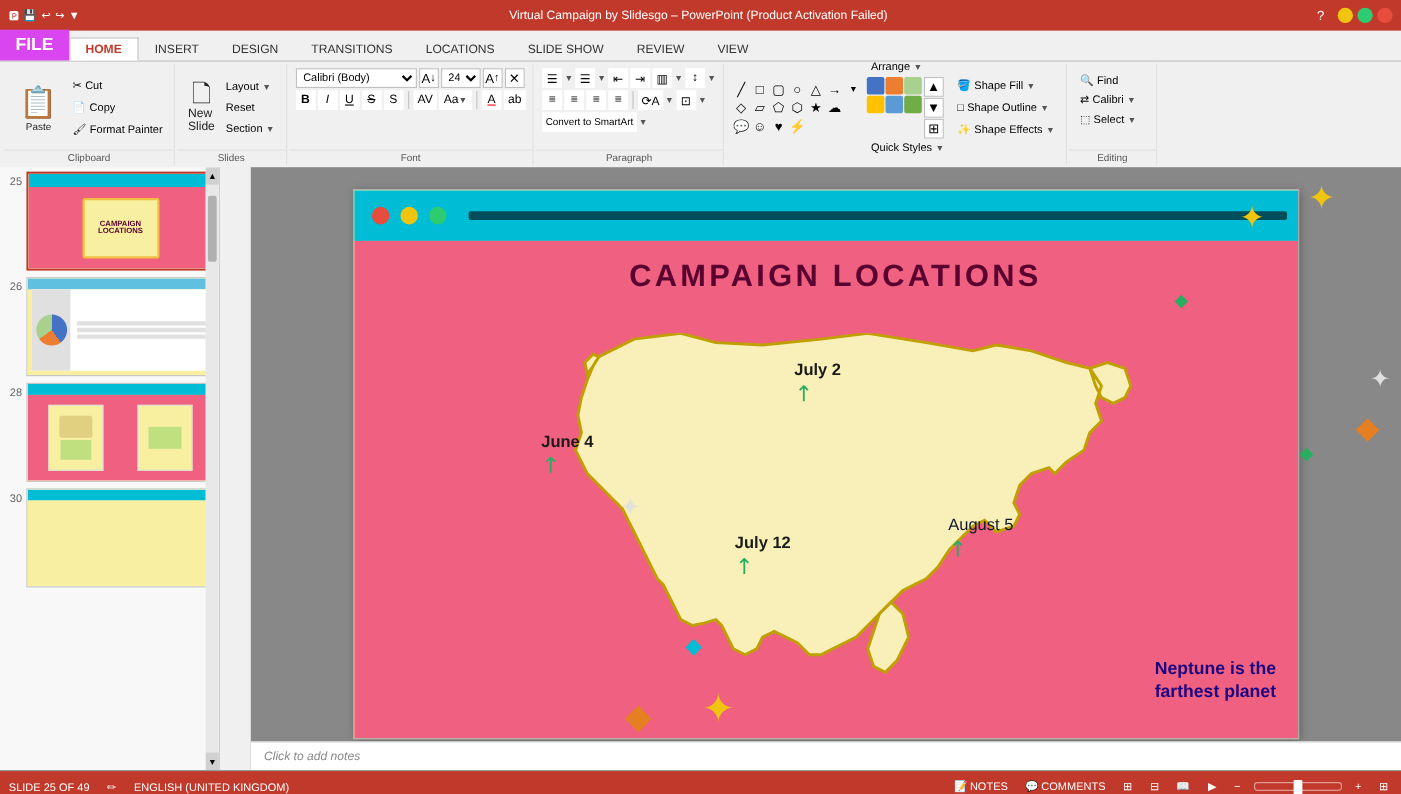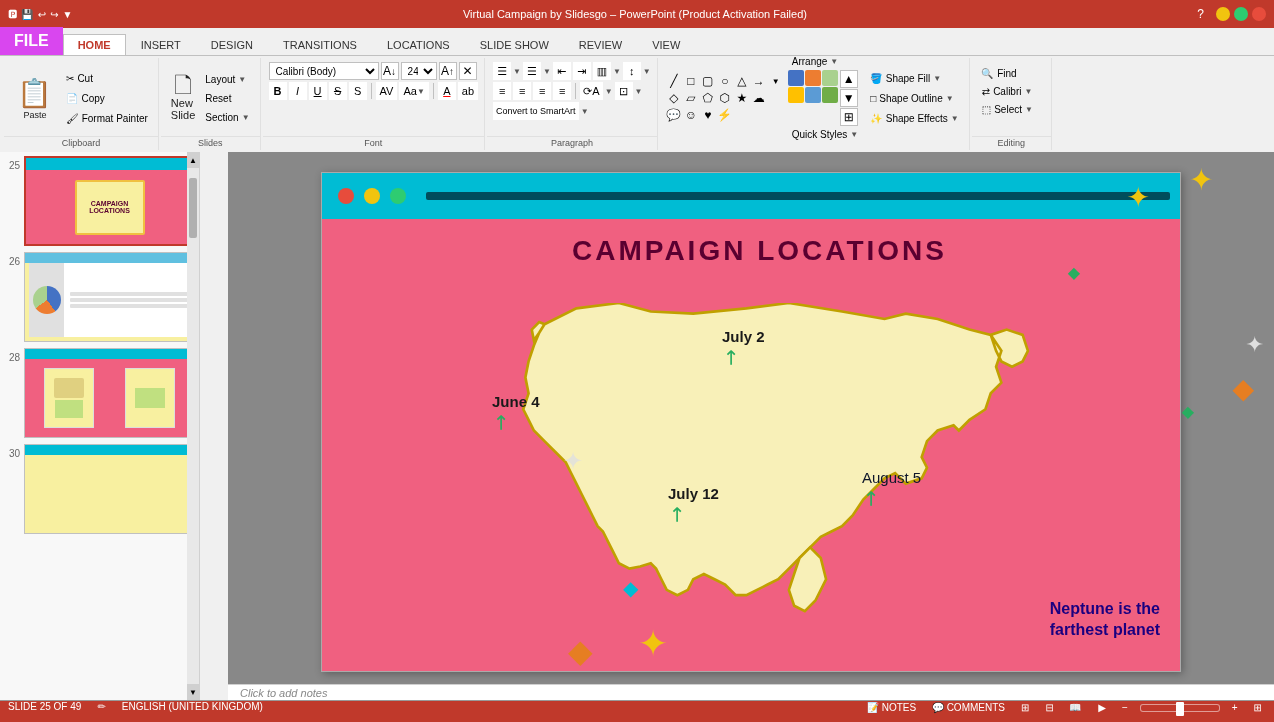--- a/index.html
+++ b/index.html
@@ -65,21 +65,21 @@
     .traffic-green { background: #2ecc71; }
     .header-bar { flex: 1; height: 8px; background: #004d5c; margin: 0 10px; border-radius: 2px; }
     .slide-inner { position: absolute; top: 46px; left: 0; right: 0; bottom: 0; background: #f06080; }
 
     .campaign-title { position: absolute; top: 16px; left: 0; right: 0; text-align: center; font-size: 28px; font-weight: 900; color: #5a0030; letter-spacing: 3px; font-family: Arial Black, Arial, sans-serif; text-transform: uppercase; }
 
     
     .neptune-text { position: absolute; bottom: 50px; right: 20px; font-family: Arial, sans-serif; font-size: 16px; color: #1a0080; text-align: center; font-weight: bold; line-height: 1.3; }
 
     
-    #statusbar { height: 22px; background: #c0392b; display: flex; align-items: flex-start; padding: 0 8px; color: white; font-size: 10px; gap: 16px; border-top: 1px solid #999; }
+    #statusbar { height: 22px; background: #c0392b; display: flex; align-items: flex-end; padding: 0 8px; color: white; font-size: 10px; gap: 16px; border-top: 1px solid #999; }
     #statusbar .status-right { margin-left: auto; display: flex; align-items: center; gap: 8px; }
     #statusbar .status-btn { background: transparent; border: none; color: white; font-size: 10px; cursor: pointer; padding: 1px 4px; display: flex; align-items: center; gap: 2px; }
 
     
     #notes-bar { height: 22px; background: white; border-top: 1px solid #d0d0d0; display: flex; align-items: center; padding: 0 12px; color: #888; font-size: 11px; font-style: italic; }
 
     
     .shapes-row { display: flex; gap: 1px; }
     .thumb-26 { background: linear-gradient(to bottom, #e0e0e0 20%, #f0e060 80%); }
 
@@ -488,21 +488,21 @@
       <div class="neptune-text" style="bottom:30px;right:20px;z-index:6;">
         Neptune is the<br>farthest planet
       </div>
 
       <div style="position:absolute;top:8px;right:30px;font-size:28px;color:#f1c40f;z-index:6;">✦</div>
 
       <div style="position:absolute;top:90px;right:100px;font-size:16px;color:#27ae60;z-index:6;">◆</div>
 
     </div>
 
-    <div id="notes-bar" style="position:absolute;bottom:0;left:0;right:0;height:16px;background:white;border-top:1px solid #d0d0d0;display:flex;align-items:center;padding:0 12px;color:#888;font-size:11px;font-style:italic;">
+    <div id="notes-bar" style="position:absolute;bottom:0;left:0;right:0;height:26px;background:white;border-top:1px solid #d0d0d0;display:flex;align-items:center;padding:0 12px;color:#888;font-size:11px;font-style:italic;">
       <span>Click to add notes</span>
     </div>
   </div>
 
 </div>
 
 <div id="statusbar">
   <span>SLIDE 25 OF 49</span>
   <span>✏</span>
   <span>ENGLISH (UNITED KINGDOM)</span>

